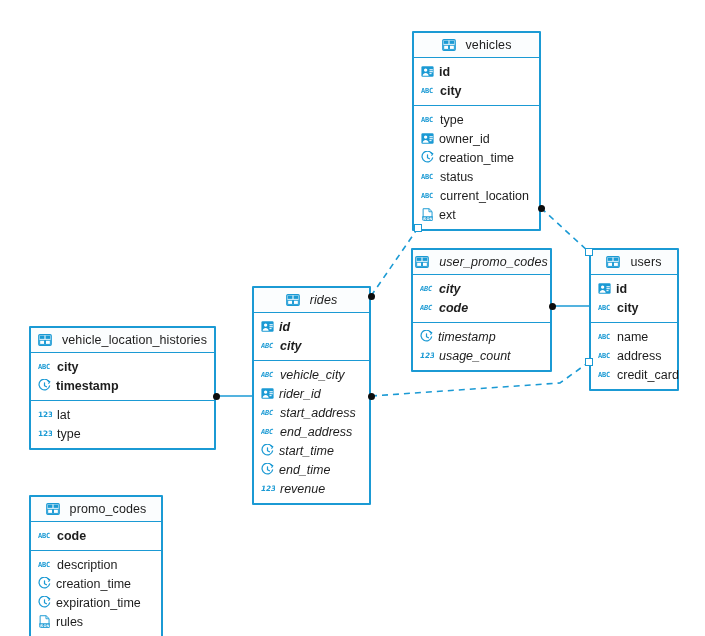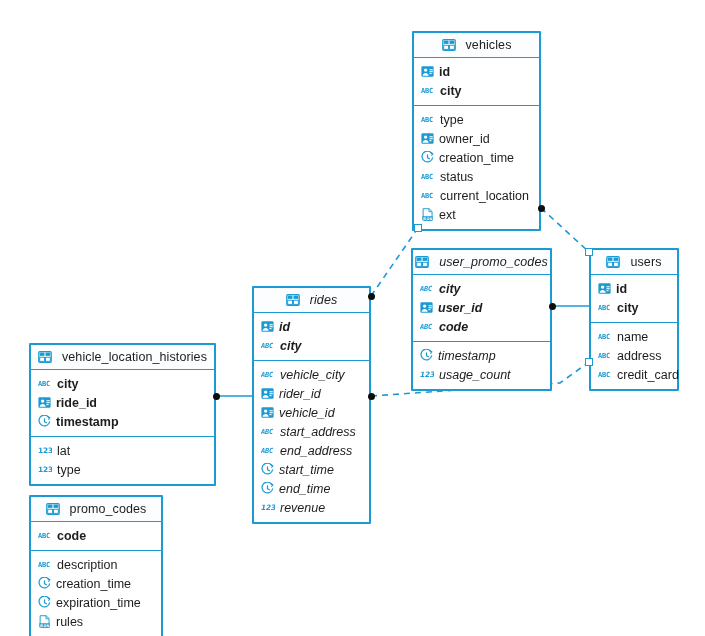--- a/index.html
+++ b/index.html
@@ -252,33 +252,20 @@
         <div class="field key">
           <span class="ico">
             <svg width="14" height="11" viewBox="0 0 18 12">
               <text x="0" y="9.6" font-family="DejaVu Sans Mono, monospace" font-size="9" font-weight="bold" fill="#1b9ad4" letter-spacing="-0.3">ABC</text>
             </svg>
           </span>
           <span class="fname">city</span>
         </div>
         <div class="field key">
           <span class="ico">
-            <svg width="13" height="13" viewBox="0 0 16 16">
-              <rect x="0.5" y="1.5" width="15" height="13" rx="1.5" fill="#1b9ad4"></rect>
-              <circle cx="5.7" cy="6.3" r="2.1" fill="#ffffff"></circle>
-              <path d="M1.9 13.2c0.5-2.4 2-3.4 3.8-3.4s3.3 1 3.8 3.4z" fill="#ffffff"></path>
-              <rect x="10.4" y="5.2" width="4.1" height="1.3" fill="#ffffff"></rect>
-              <rect x="10.4" y="7.6" width="4.1" height="1.3" fill="#ffffff"></rect>
-              <rect x="10.4" y="10" width="2.6" height="1.3" fill="#ffffff"></rect>
-            </svg>
-          </span>
-          <span class="fname">user_id</span>
-        </div>
-        <div class="field key">
-          <span class="ico">
             <svg width="14" height="11" viewBox="0 0 18 12">
               <text x="0" y="9.6" font-family="DejaVu Sans Mono, monospace" font-size="9" font-weight="bold" fill="#1b9ad4" letter-spacing="-0.3">ABC</text>
             </svg>
           </span>
           <span class="fname">code</span>
         </div>
       </div>
       <div class="ent-section cols">
         <div class="field">
           <span class="ico">
@@ -353,33 +340,20 @@
               <path d="M1.9 13.2c0.5-2.4 2-3.4 3.8-3.4s3.3 1 3.8 3.4z" fill="#ffffff"></path>
               <rect x="10.4" y="5.2" width="4.1" height="1.3" fill="#ffffff"></rect>
               <rect x="10.4" y="7.6" width="4.1" height="1.3" fill="#ffffff"></rect>
               <rect x="10.4" y="10" width="2.6" height="1.3" fill="#ffffff"></rect>
             </svg>
           </span>
           <span class="fname">rider_id</span>
         </div>
         <div class="field">
           <span class="ico">
-            <svg width="13" height="13" viewBox="0 0 16 16">
-              <rect x="0.5" y="1.5" width="15" height="13" rx="1.5" fill="#1b9ad4"></rect>
-              <circle cx="5.7" cy="6.3" r="2.1" fill="#ffffff"></circle>
-              <path d="M1.9 13.2c0.5-2.4 2-3.4 3.8-3.4s3.3 1 3.8 3.4z" fill="#ffffff"></path>
-              <rect x="10.4" y="5.2" width="4.1" height="1.3" fill="#ffffff"></rect>
-              <rect x="10.4" y="7.6" width="4.1" height="1.3" fill="#ffffff"></rect>
-              <rect x="10.4" y="10" width="2.6" height="1.3" fill="#ffffff"></rect>
-            </svg>
-          </span>
-          <span class="fname">vehicle_id</span>
-        </div>
-        <div class="field">
-          <span class="ico">
             <svg width="14" height="11" viewBox="0 0 18 12">
               <text x="0" y="9.6" font-family="DejaVu Sans Mono, monospace" font-size="9" font-weight="bold" fill="#1b9ad4" letter-spacing="-0.3">ABC</text>
             </svg>
           </span>
           <span class="fname">start_address</span>
         </div>
         <div class="field">
           <span class="ico">
             <svg width="14" height="11" viewBox="0 0 18 12">
               <text x="0" y="9.6" font-family="DejaVu Sans Mono, monospace" font-size="9" font-weight="bold" fill="#1b9ad4" letter-spacing="-0.3">ABC</text>
@@ -410,54 +384,41 @@
         <div class="field">
           <span class="ico">
             <svg width="14" height="11" viewBox="0 0 18 12">
               <text x="0" y="9.6" font-family="DejaVu Sans, sans-serif" font-size="9.5" font-weight="bold" fill="#1b9ad4" letter-spacing="-0.2">123</text>
             </svg>
           </span>
           <span class="fname">revenue</span>
         </div>
       </div>
     </div>
-    <div class="entity" style="left: 29px; top: 343px; width: 187px; text-align: center;">
+    <div class="entity" style="left: 29px; top: 326px; width: 187px; text-align: center;">
       <div class="ent-header">
         <span class="ico">
           <svg width="14" height="12" viewBox="0 0 16 14">
             <rect x="0.7" y="0.7" width="14.6" height="12.6" rx="1.2" fill="#ffffff" stroke="#1b9ad4" stroke-width="1.4"></rect>
             <rect x="1.8" y="1.8" width="5.6" height="3.9" fill="#1b9ad4"></rect>
             <rect x="8.6" y="1.8" width="5.6" height="3.9" fill="#1b9ad4"></rect>
             <rect x="1.8" y="7.3" width="5.6" height="4.8" fill="none" stroke="#1b9ad4" stroke-width="1.1"></rect>
             <rect x="8.6" y="7.3" width="5.6" height="4.8" fill="none" stroke="#1b9ad4" stroke-width="1.1"></rect>
           </svg>
         </span>
         <span class="ent-title">vehicle_location_histories</span>
       </div>
       <div class="ent-section pk">
         <div class="field key">
           <span class="ico">
             <svg width="14" height="11" viewBox="0 0 18 12">
               <text x="0" y="9.6" font-family="DejaVu Sans Mono, monospace" font-size="9" font-weight="bold" fill="#1b9ad4" letter-spacing="-0.3">ABC</text>
             </svg>
           </span>
           <span class="fname">city</span>
-        </div>
-        <div class="field key">
-          <span class="ico">
-            <svg width="13" height="13" viewBox="0 0 16 16">
-              <rect x="0.5" y="1.5" width="15" height="13" rx="1.5" fill="#1b9ad4"></rect>
-              <circle cx="5.7" cy="6.3" r="2.1" fill="#ffffff"></circle>
-              <path d="M1.9 13.2c0.5-2.4 2-3.4 3.8-3.4s3.3 1 3.8 3.4z" fill="#ffffff"></path>
-              <rect x="10.4" y="5.2" width="4.1" height="1.3" fill="#ffffff"></rect>
-              <rect x="10.4" y="7.6" width="4.1" height="1.3" fill="#ffffff"></rect>
-              <rect x="10.4" y="10" width="2.6" height="1.3" fill="#ffffff"></rect>
-            </svg>
-          </span>
-          <span class="fname">ride_id</span>
         </div>
         <div class="field key">
           <span class="ico">
             <svg width="13" height="13" viewBox="0 0 16 16">
               <path d="M13.4 3.2 A6.6 6.6 0 1 0 14.3 8.4" fill="none" stroke="#1b9ad4" stroke-width="1.5" stroke-linecap="round"></path>
               <path d="M11.3 1.6 L14.6 3.4 L12.9 5.9" fill="none" stroke="#1b9ad4" stroke-width="1.4" stroke-linejoin="round"></path>
               <path d="M8 4.6 L8 8.2 L10.4 9.6" fill="none" stroke="#1b9ad4" stroke-width="1.5" stroke-linecap="round" stroke-linejoin="round"></path>
             </svg>
           </span>
           <span class="fname">timestamp</span>

